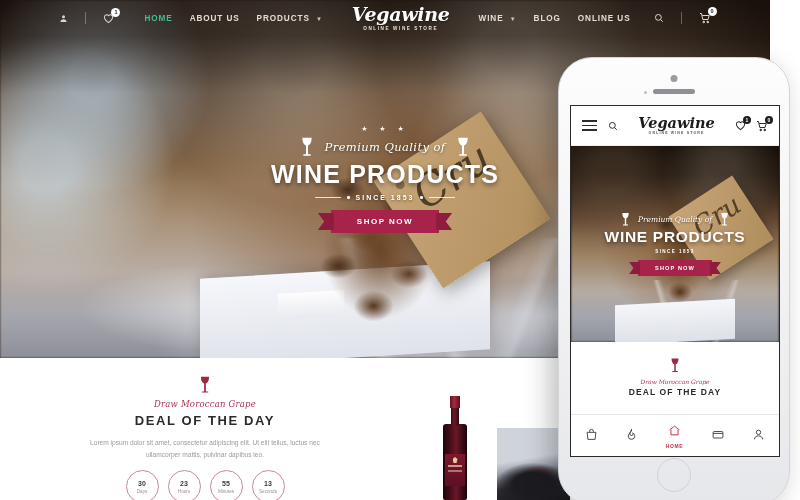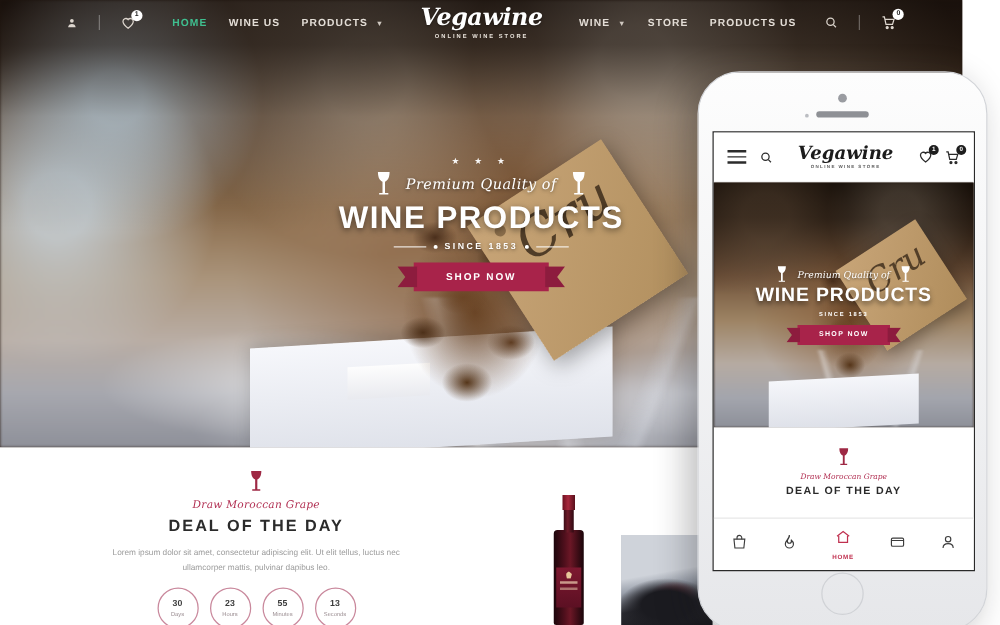--- a/index.html
+++ b/index.html
@@ -273,37 +273,37 @@
           <span class="ico-wrap">
             <span class="nav-ico">
               <svg width="11" height="11" viewBox="0 0 24 24" fill="none" stroke="currentColor" stroke-width="2.2">
                 <path d="M12 21C12 21 3 14.5 3 8.8A5 5 0 0 1 12 6a5 5 0 0 1 9 2.8C21 14.5 12 21 12 21z"></path>
               </svg>
             </span>
             <span class="badge">1</span>
           </span>
 
           <a class="nav-link active" href="#" style="margin-left:13px">HOME</a>
-          <a class="nav-link" href="#">WINE US</a>
+          <a class="nav-link" href="#">ABOUT US</a>
           <a class="nav-link" href="#">
             <span>PRODUCTS</span>
             <span class="nav-caret">▼</span>
           </a>
 
           <div class="logo">
             <span class="logo-word">Vegawine</span>
             <span class="logo-sub">ONLINE WINE STORE</span>
           </div>
 
           <a class="nav-link" href="#">
             <span>WINE</span>
             <span class="nav-caret">▼</span>
           </a>
-          <a class="nav-link" href="#">STORE</a>
-          <a class="nav-link" href="#">PRODUCTS US</a>
+          <a class="nav-link" href="#">BLOG</a>
+          <a class="nav-link" href="#">ONLINE US</a>
 
           <span class="nav-ico" style="margin-left:6px">
             <svg width="10" height="10" viewBox="0 0 24 24" fill="none" stroke="currentColor" stroke-width="2.4">
               <circle cx="10.5" cy="10.5" r="7"></circle>
                 <path d="M16 16l5 5"></path>
             </svg>
           </span>
           <span class="nav-sep"></span>
           <span class="ico-wrap">
             <span class="nav-ico">

